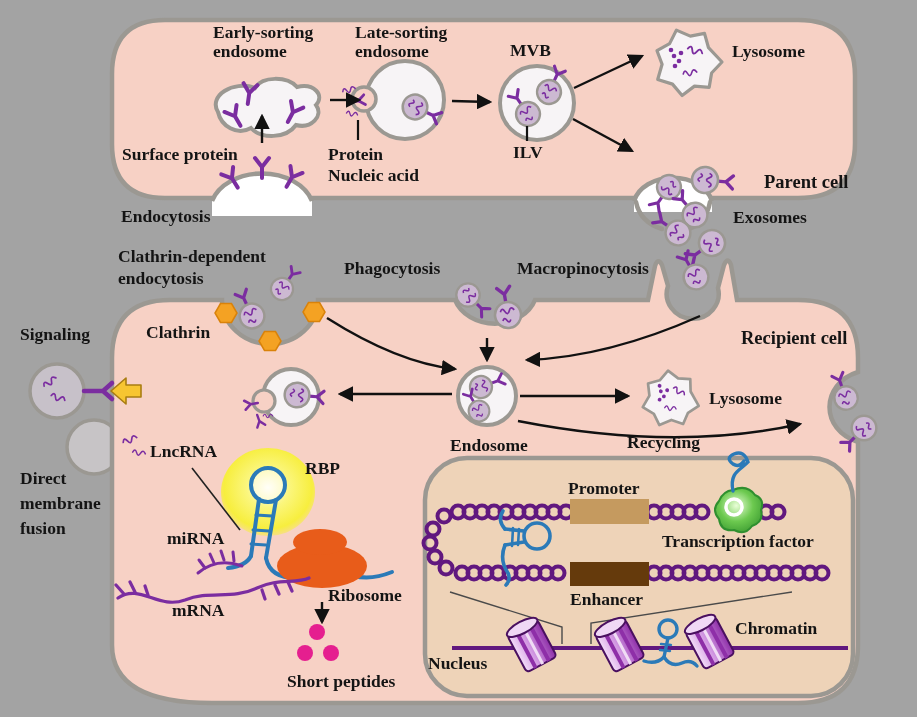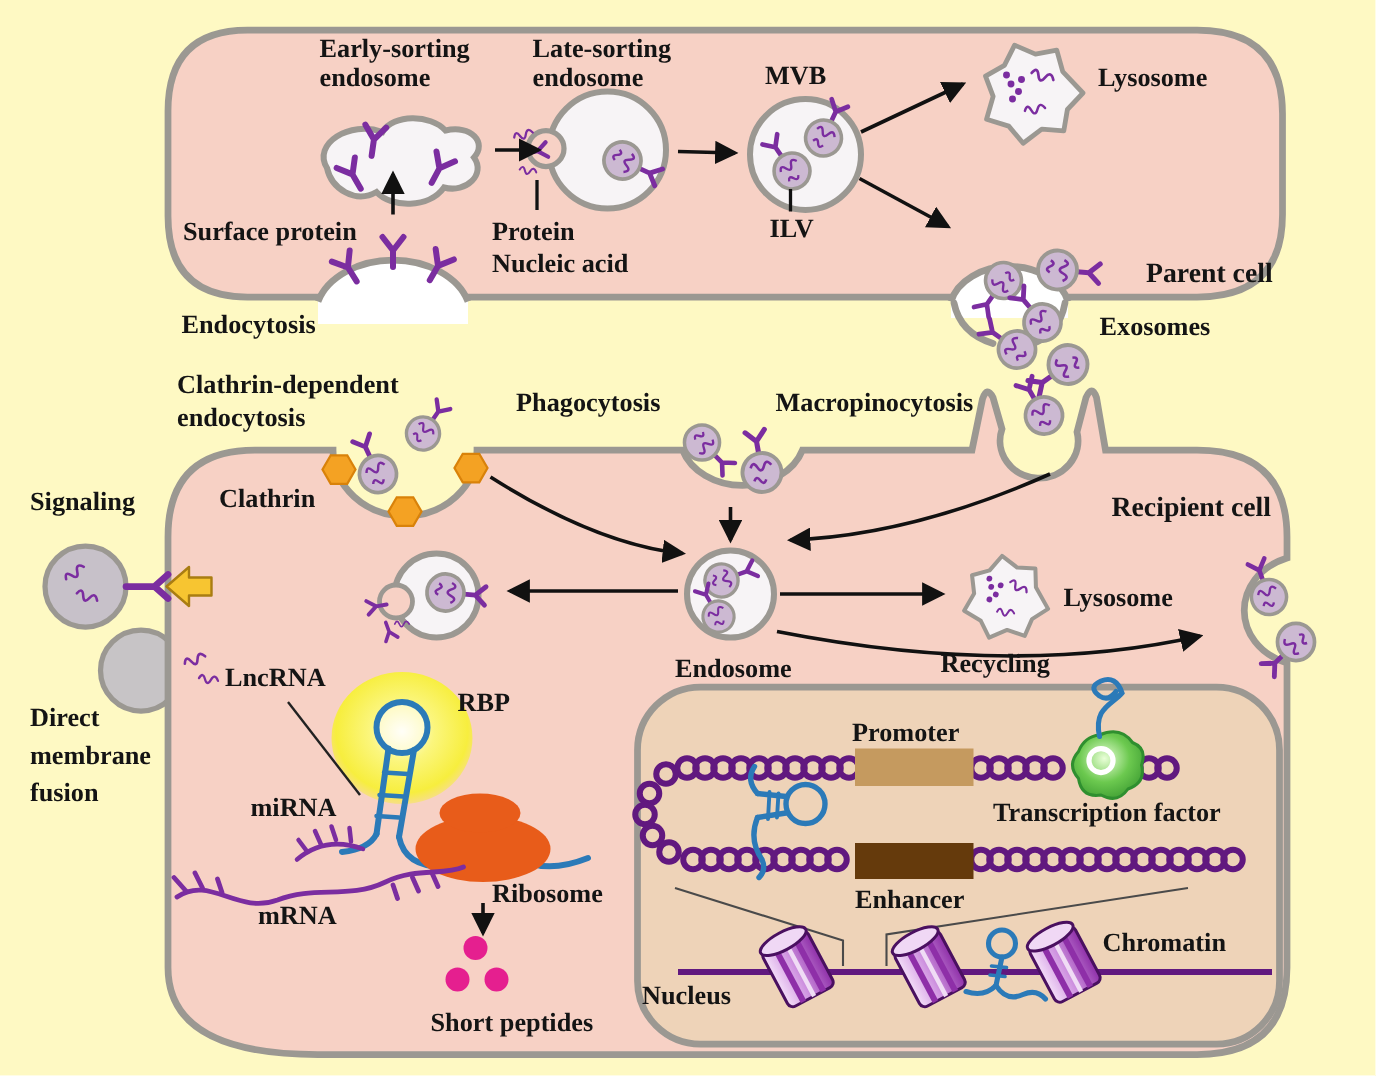--- a/index.html
+++ b/index.html
@@ -1,16 +1,16 @@
 <!DOCTYPE html>
 <html><head>
 <meta charset="utf-8">
 <style>
   html,body{margin:0;padding:0;background:#ffffff;}
-  .stage{position:relative;width:917px;height:717px;background:#fef9c3;overflow:hidden;}
+  .stage{position:relative;width:917px;height:717px;background:#a3a3a3;overflow:hidden;}
   svg{position:absolute;left:0;top:0;}
   text{font-family:"Liberation Serif",serif;font-weight:bold;font-size:17.5px;fill:#141414;}
   text.big{font-size:18.5px;}
 </style>
 </head>
 <body>
 
 <div class="stage">
 <svg width="917" height="717" viewBox="0 0 917 717">
   <defs>

